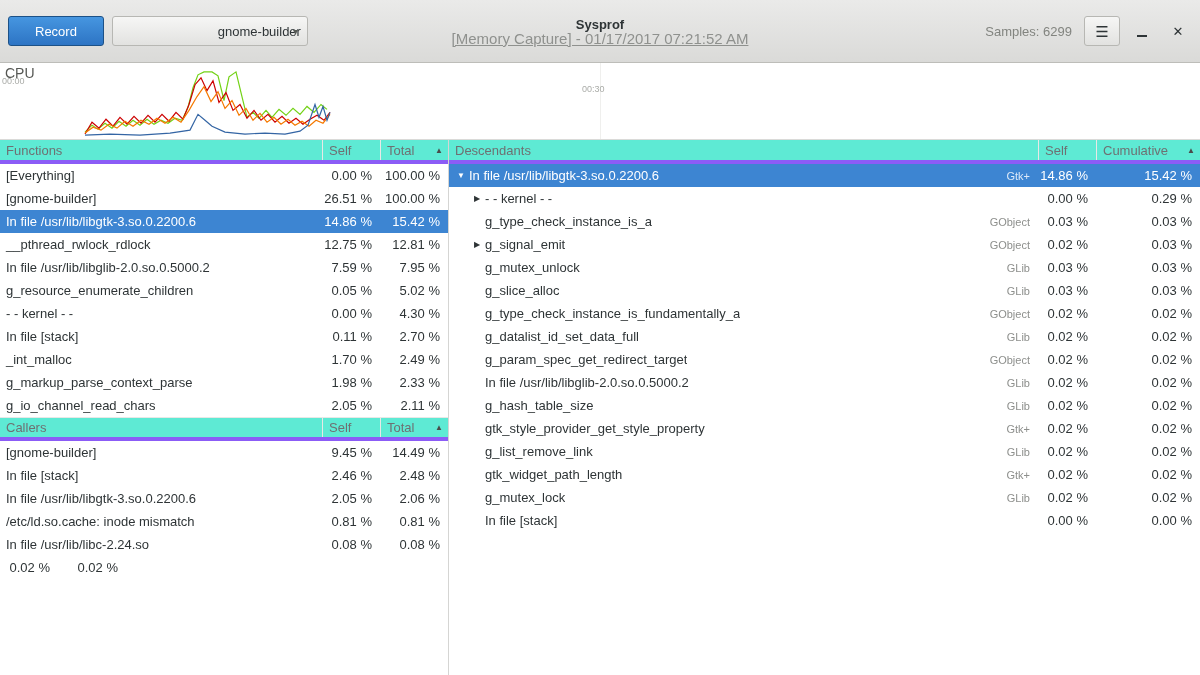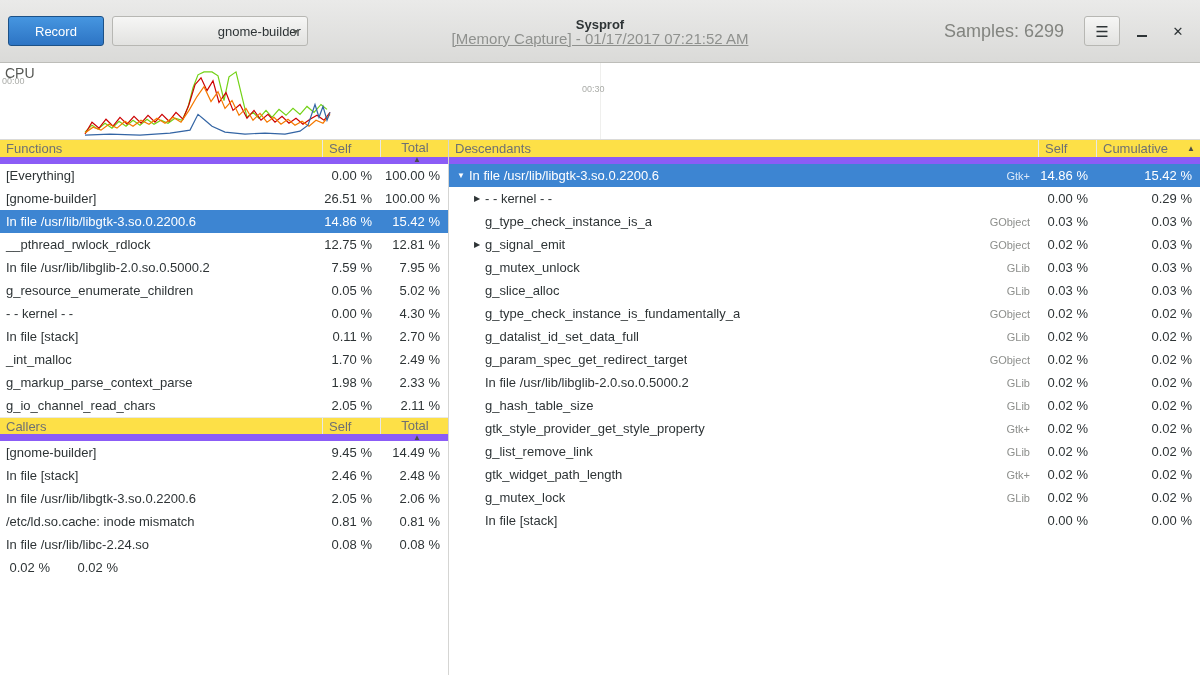--- a/index.html
+++ b/index.html
@@ -34,21 +34,21 @@
   }
   .process-btn .drop-arrow { position: absolute; right: 9px; font-size: 10px; color: #565a56; }
   .titlebox {
     position: absolute; left: 320px; right: 320px; top: 0; bottom: 0;
     display: flex; flex-direction: column; align-items: center; justify-content: center;
     pointer-events: none;
   }
   .title { font-weight: bold; font-size: 13px; color: #2e3436; line-height: 15px; }
   .subtitle { font-size: 15px; color: #8f918e; line-height: 13px; text-decoration: underline; }
   .spacer { margin-left: auto; }
-  .samples { color: #82847f; font-size: 18px; margin-right: 12px; white-space: nowrap; }
+  .samples { color: #82847f; font-size: 13px; margin-right: 4px; white-space: nowrap; }
   .menu-btn {
     width: 36px; height: 30px;
     background: linear-gradient(#f6f6f5, #e2e2e0);
     border: 1px solid #b7b7b3; border-radius: 3px; cursor: pointer;
     font-size: 15px; color: #2e3436; line-height: 1; padding: 0;
   }
   .win-btn {
     width: 28px; height: 28px; border: none; background: transparent; cursor: pointer;
     display: flex; align-items: center; justify-content: center;
     color: #2e3436; font-size: 13px; padding: 0; font-family: inherit;
@@ -62,26 +62,26 @@
   .cpu-label { position: absolute; top: 2px; left: 5px; font-size: 14px; color: #555753; }
   .tick { position: absolute; font-size: 9px; color: #aaaca8; }
   .tick.t0 { top: 13px; left: 2px; }
   .tick.t30 { top: 21px; left: 582px; }
 
   
   .main { flex: 1; display: flex; min-height: 0; }
   .left-pane { width: 449px; flex: none; border-right: 1px solid #d5d5d3; display: flex; flex-direction: column; }
   .right-pane { flex: 1; display: flex; flex-direction: column; }
 
-  .thead { display: flex; height: 24px; flex: none; align-items: center; background: #fde047; border-bottom: 7px solid #8b5cf6; }
+  .thead { display: flex; height: 24px; flex: none; align-items: center; background: #5eead4; border-bottom: 4px solid #8b5cf6; }
   .thead.mid { border-top: 1px solid #e8e8e6; }
   .thead .cell { color: #6e7072; }
   .cell.name { flex: 1; padding-left: 6px; white-space: nowrap; overflow: hidden; min-width: 0; }
   .cell.num { width: 58px; flex: none; }
-  .cell.total { width: 68px; flex-direction: column; }
+  .cell.total { width: 68px; }
   .cell.cum { width: 104px; }
   .thead .num { border-left: 1px solid #e8e8e6; align-self: stretch; display: flex; align-items: center;
                 justify-content: space-between; padding: 0 5px 0 6px; }
   .sort { font-size: 8px; color: #4a4c4a; margin-left: 4px; }
 
   .trow { display: flex; height: 23px; flex: none; align-items: center; color: #2e3436; cursor: default; }
   .trow .num { text-align: right; padding-right: 8px; white-space: nowrap; }
   .trow.selected { background: var(--selection, #4a90d9); color: #ffffff; }
 
   

